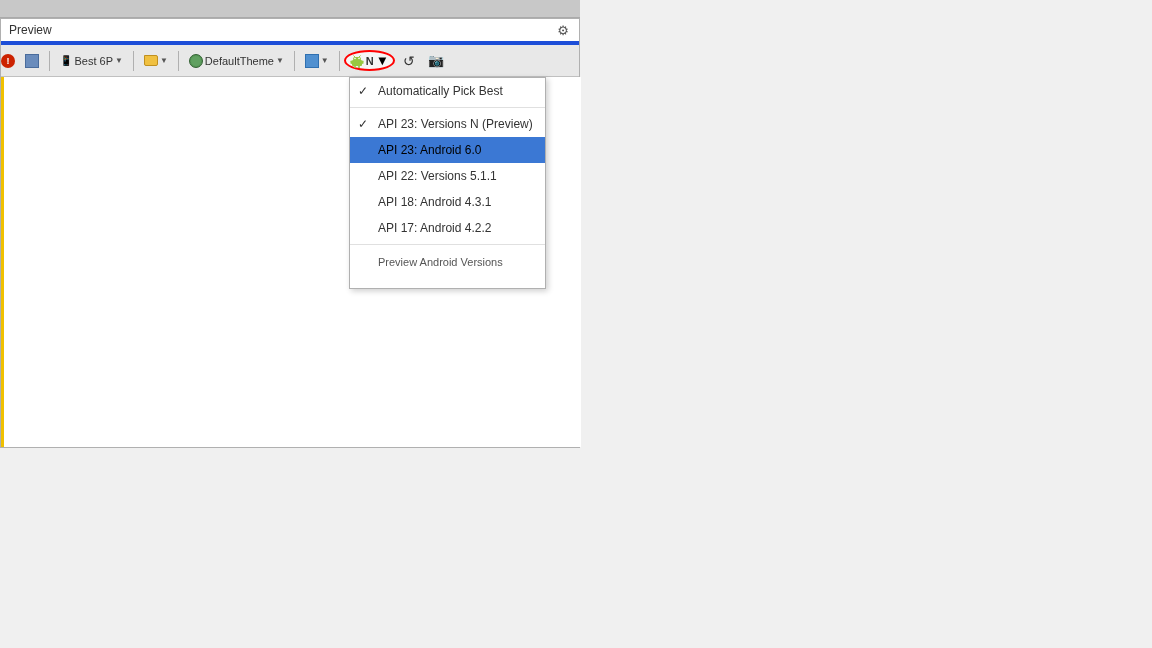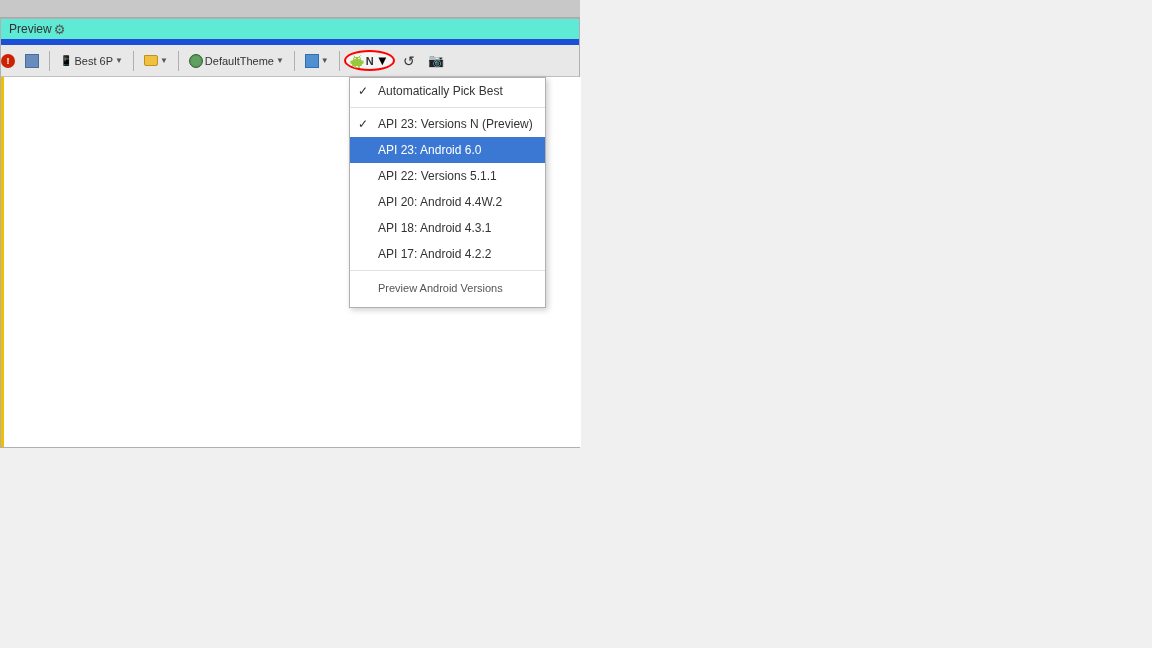--- a/index.html
+++ b/index.html
@@ -23,26 +23,26 @@
     
     .panel {
       width: 580px;
       background: #e8e8e8;
       border: 1px solid #b0b0b0;
       position: relative;
     }
 
     
     .panel-header {
-      background: #5eead4;
-      border-bottom: 6px solid #1d4ed8;
+      background: #ffffff;
+      border-bottom: 4px solid #1d4ed8;
       padding: 4px 8px;
       display: flex;
       align-items: center;
-      justify-content: flex-start;
+      justify-content: space-between;
       height: 26px;
     }
 
     .panel-title {
       font-size: 12px;
       color: #333;
       font-weight: normal;
     }
 
     .gear-btn {
@@ -128,41 +128,41 @@
       cursor: pointer;
       color: #333;
       font-size: 12px;
       line-height: 18px;
       position: relative;
       white-space: nowrap;
     }
 
     .dropdown-item.selected {
       background: #3b78d4;
-      color: #ffffff;
+      color: #000000;
     }
 
     .dropdown-item .check {
       position: absolute;
       left: 8px;
       top: 4px;
       font-size: 12px;
     }
 
     .dropdown-divider {
       height: 1px;
       background: #e0e0e0;
       margin: 3px 0;
     }
 
     .dropdown-item.preview-link {
       color: #555;
       font-size: 11px;
       padding-top: 5px;
-      padding-bottom: 10px;
+      padding-bottom: 17px;
     }
 
     
     .preview-area {
       width: 580px;
       height: 370px;
       background: white;
       border-top: none;
       position: relative;
     }
@@ -286,23 +286,20 @@
 
       <div class="dropdown-item selected">
         <span>API 23: Android 6.0</span>
       </div>
 
       <div class="dropdown-item">
         <span>API 22: Versions 5.1.1</span>
       </div>
 
 
-      <div class="dropdown-item">
-        <span>API 20: Android 4.4W.2</span>
-      </div>
 
 
       <div class="dropdown-item">
         <span>API 18: Android 4.3.1</span>
       </div>
 
       <div class="dropdown-item">
         <span>API 17: Android 4.2.2</span>
       </div>
 

